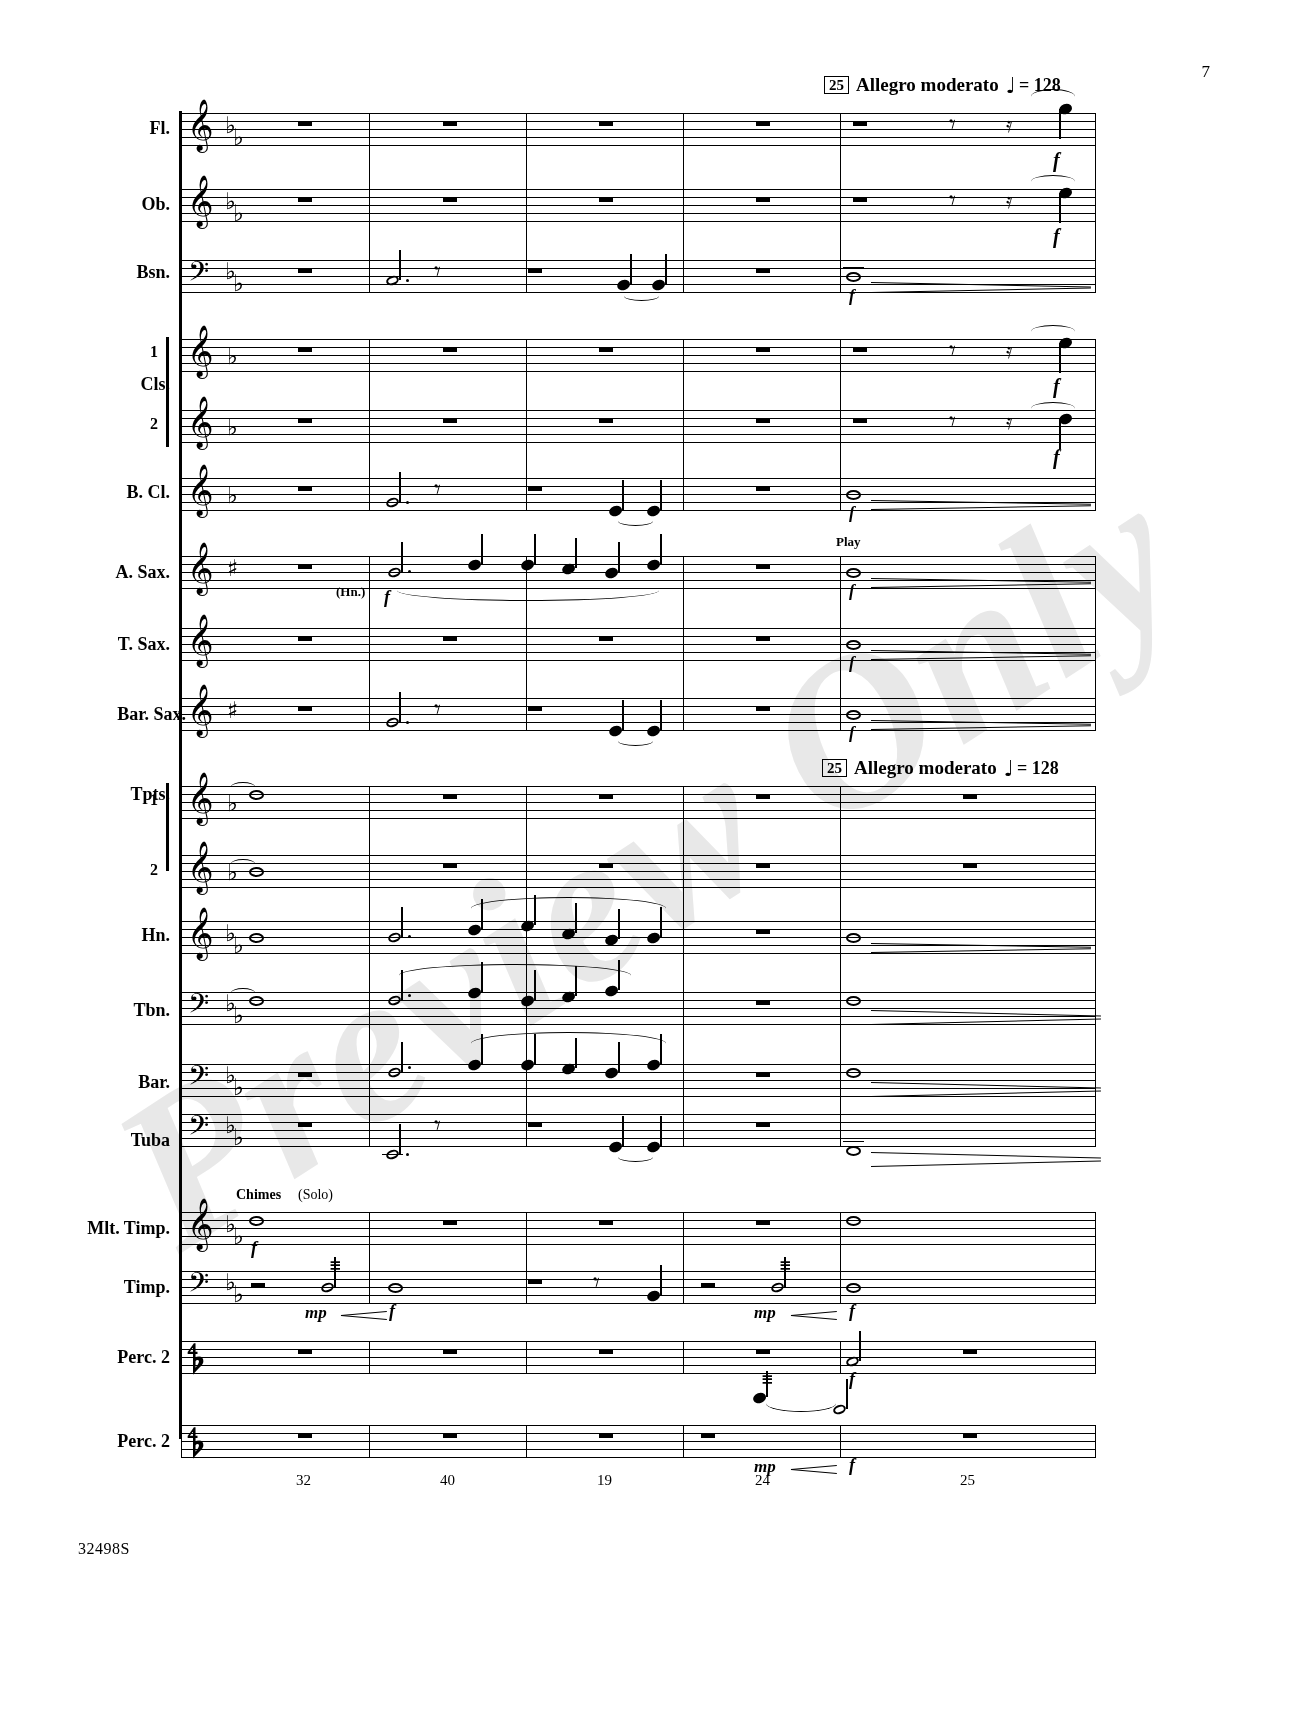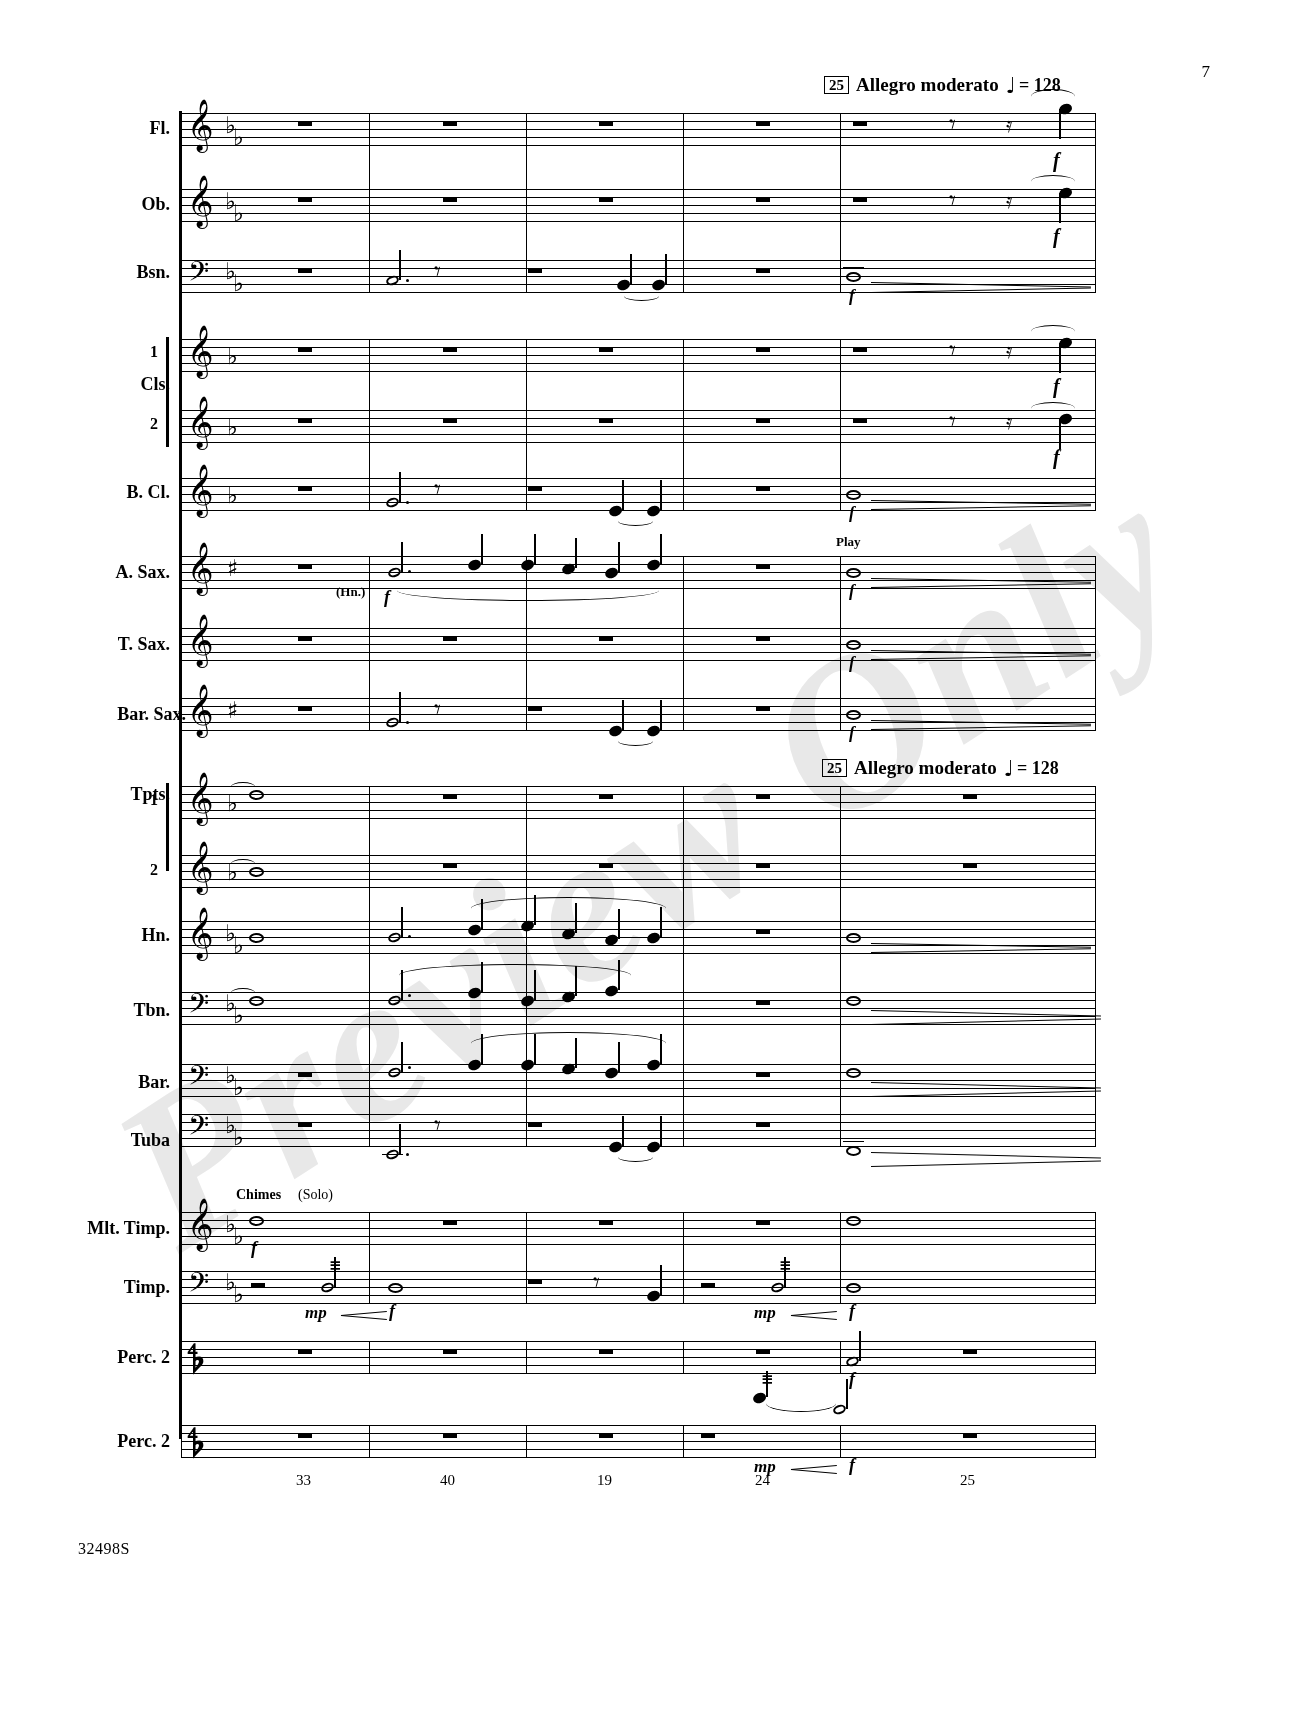--- a/index.html
+++ b/index.html
@@ -809,19 +809,19 @@
   <div class="barline" style="left:840px;top:1341px;height:33px;"></div>
   <div class="barline" style="left:1095px;top:1341px;height:33px;"></div>
 
   <div class="barline" style="left:181px;top:1425px;height:33px;"></div>
   <div class="barline" style="left:369px;top:1425px;height:33px;"></div>
   <div class="barline" style="left:526px;top:1425px;height:33px;"></div>
   <div class="barline" style="left:683px;top:1425px;height:33px;"></div>
   <div class="barline" style="left:840px;top:1425px;height:33px;"></div>
   <div class="barline" style="left:1095px;top:1425px;height:33px;"></div>
 
-  <div class="measnum" style="left:296px;top:1472px;">33</div>
+  <div class="measnum" style="left:296px;top:1472px;">32</div>
   <div class="measnum" style="left:440px;top:1472px;">40</div>
   <div class="measnum" style="left:597px;top:1472px;">19</div>
   <div class="measnum" style="left:755px;top:1472px;">24</div>
   <div class="measnum" style="left:960px;top:1472px;">25</div>
 
 </div>
 
 </body></html>

